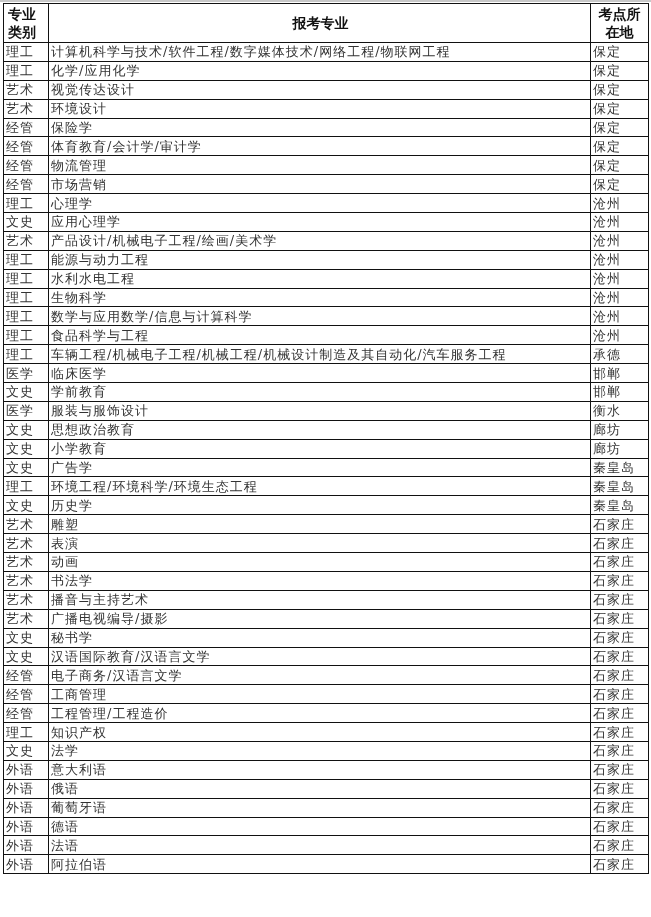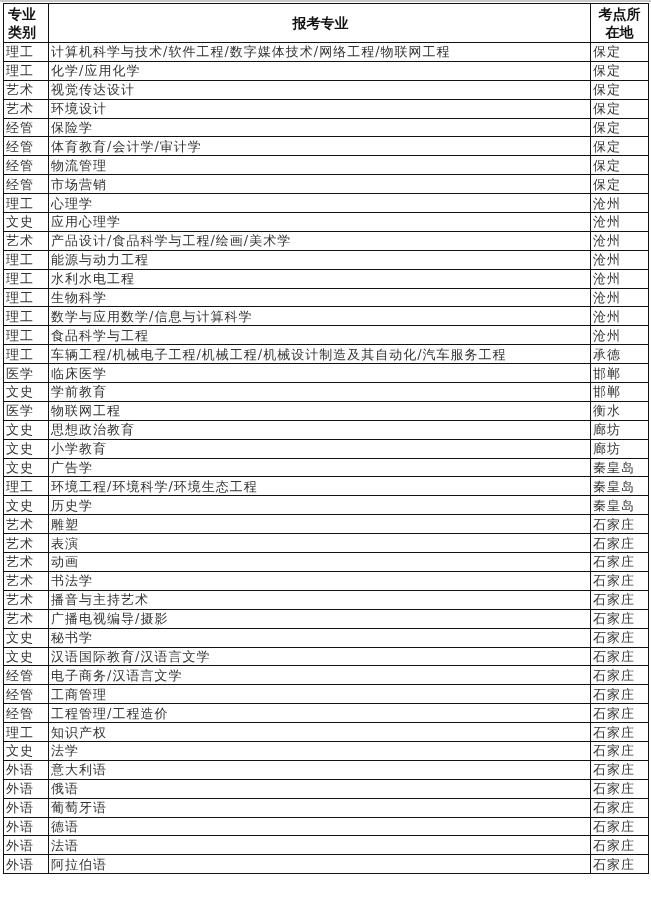--- a/index.html
+++ b/index.html
@@ -103,21 +103,21 @@
           <td class="maj">心理学</td>
           <td class="loc">沧州</td>
         </tr>
         <tr class="row">
           <td class="cat">文史</td>
           <td class="maj">应用心理学</td>
           <td class="loc">沧州</td>
         </tr>
         <tr class="row">
           <td class="cat">艺术</td>
-          <td class="maj">产品设计/食品科学与工程/绘画/美术学</td>
+          <td class="maj">产品设计/机械电子工程/绘画/美术学</td>
           <td class="loc">沧州</td>
         </tr>
         <tr class="row">
           <td class="cat">理工</td>
           <td class="maj">能源与动力工程</td>
           <td class="loc">沧州</td>
         </tr>
         <tr class="row">
           <td class="cat">理工</td>
           <td class="maj">水利水电工程</td>
@@ -148,21 +148,21 @@
           <td class="maj">临床医学</td>
           <td class="loc">邯郸</td>
         </tr>
         <tr class="row">
           <td class="cat">文史</td>
           <td class="maj">学前教育</td>
           <td class="loc">邯郸</td>
         </tr>
         <tr class="row">
           <td class="cat">医学</td>
-          <td class="maj">物联网工程</td>
+          <td class="maj">服装与服饰设计</td>
           <td class="loc">衡水</td>
         </tr>
         <tr class="row">
           <td class="cat">文史</td>
           <td class="maj">思想政治教育</td>
           <td class="loc">廊坊</td>
         </tr>
         <tr class="row">
           <td class="cat">文史</td>
           <td class="maj">小学教育</td>

